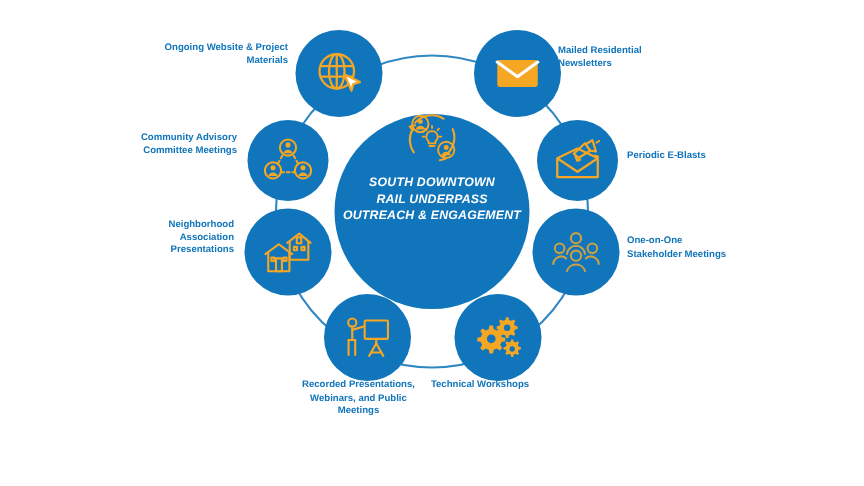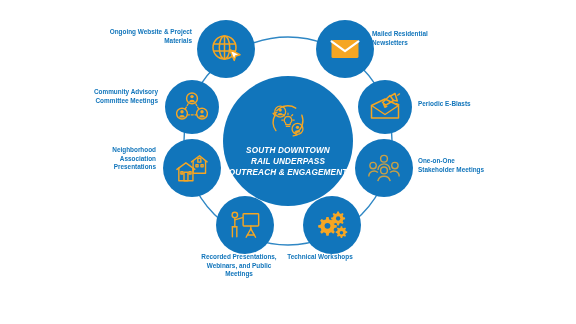--- a/index.html
+++ b/index.html
@@ -32,21 +32,20 @@
     position: absolute;
     left: 223px;
     top: 76px;
     width: 130px;
     height: 130px;
     border-radius: 50%;
     background: #1175bb;
     display: flex;
     flex-direction: column;
     align-items: center;
-    justify-content: center;
     box-sizing: border-box;
   }
   .hub-icon {
     width: 42px;
     height: 38px;
     margin-top: -2px;
     margin-bottom: 4px;
   }
   .hub-title {
     color: #ffffff;

